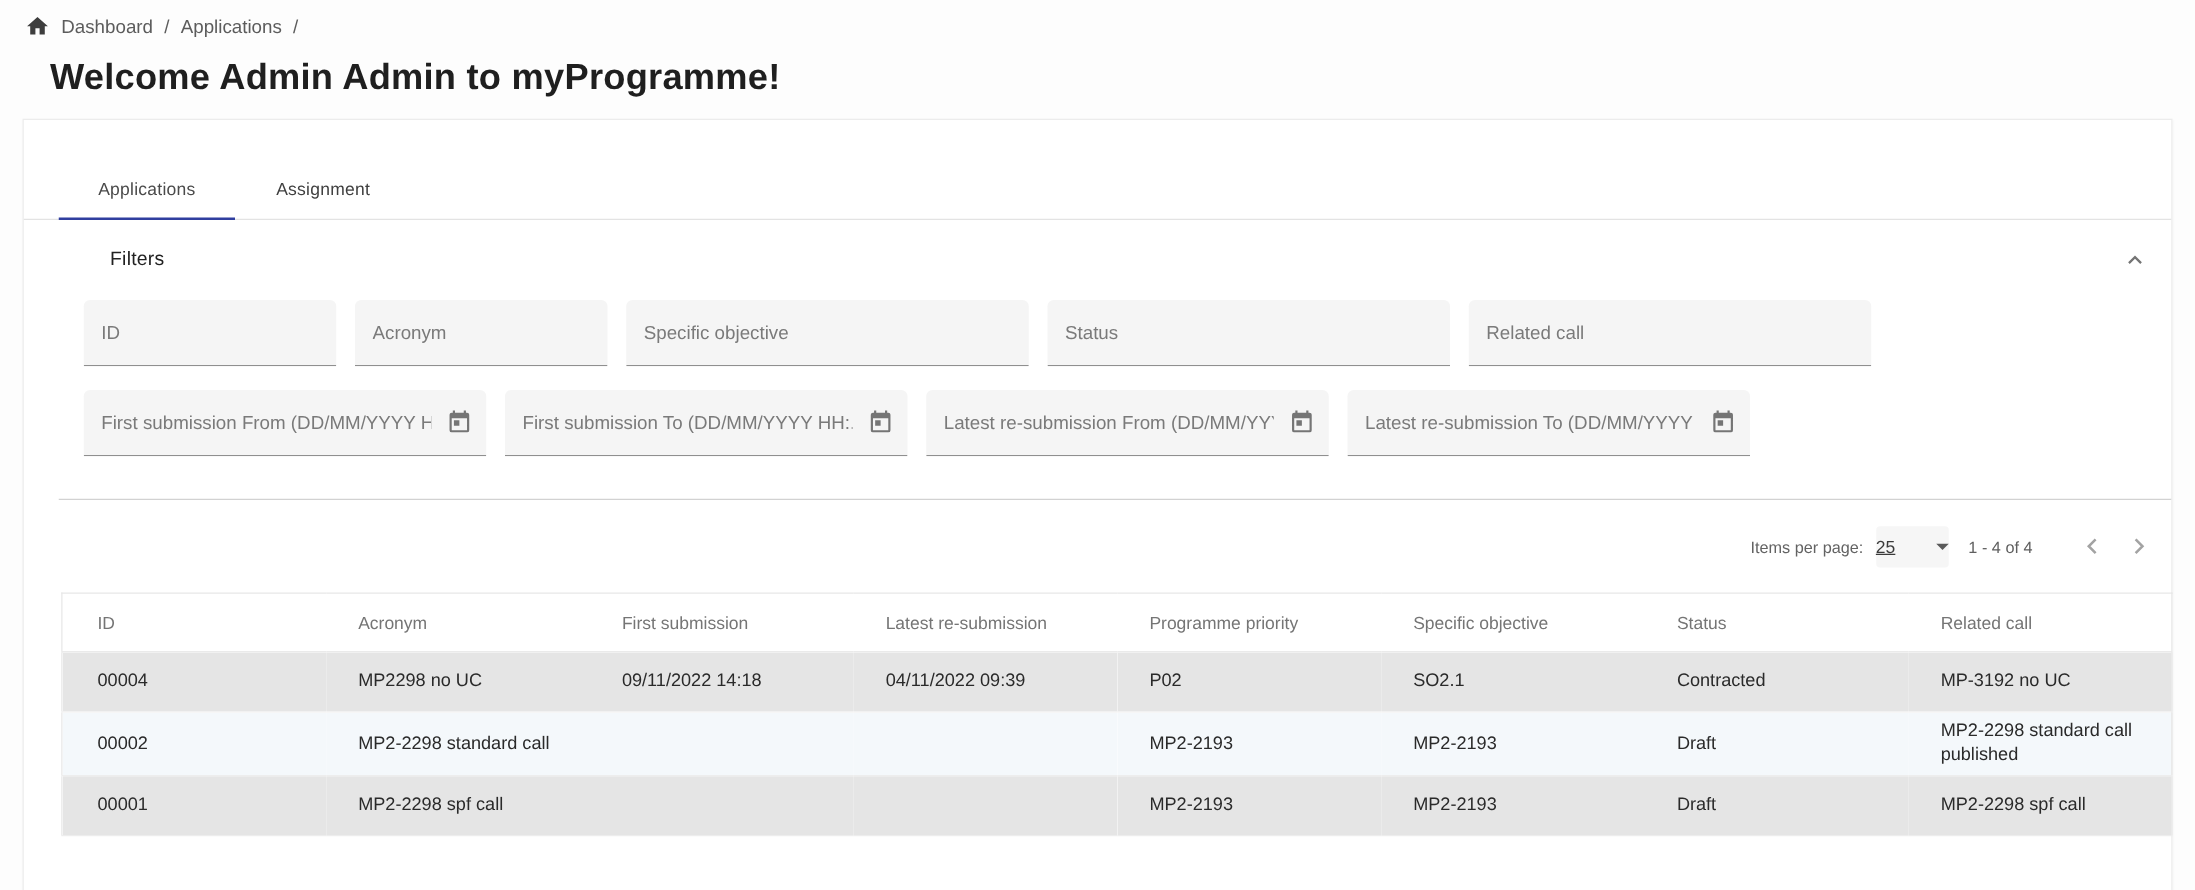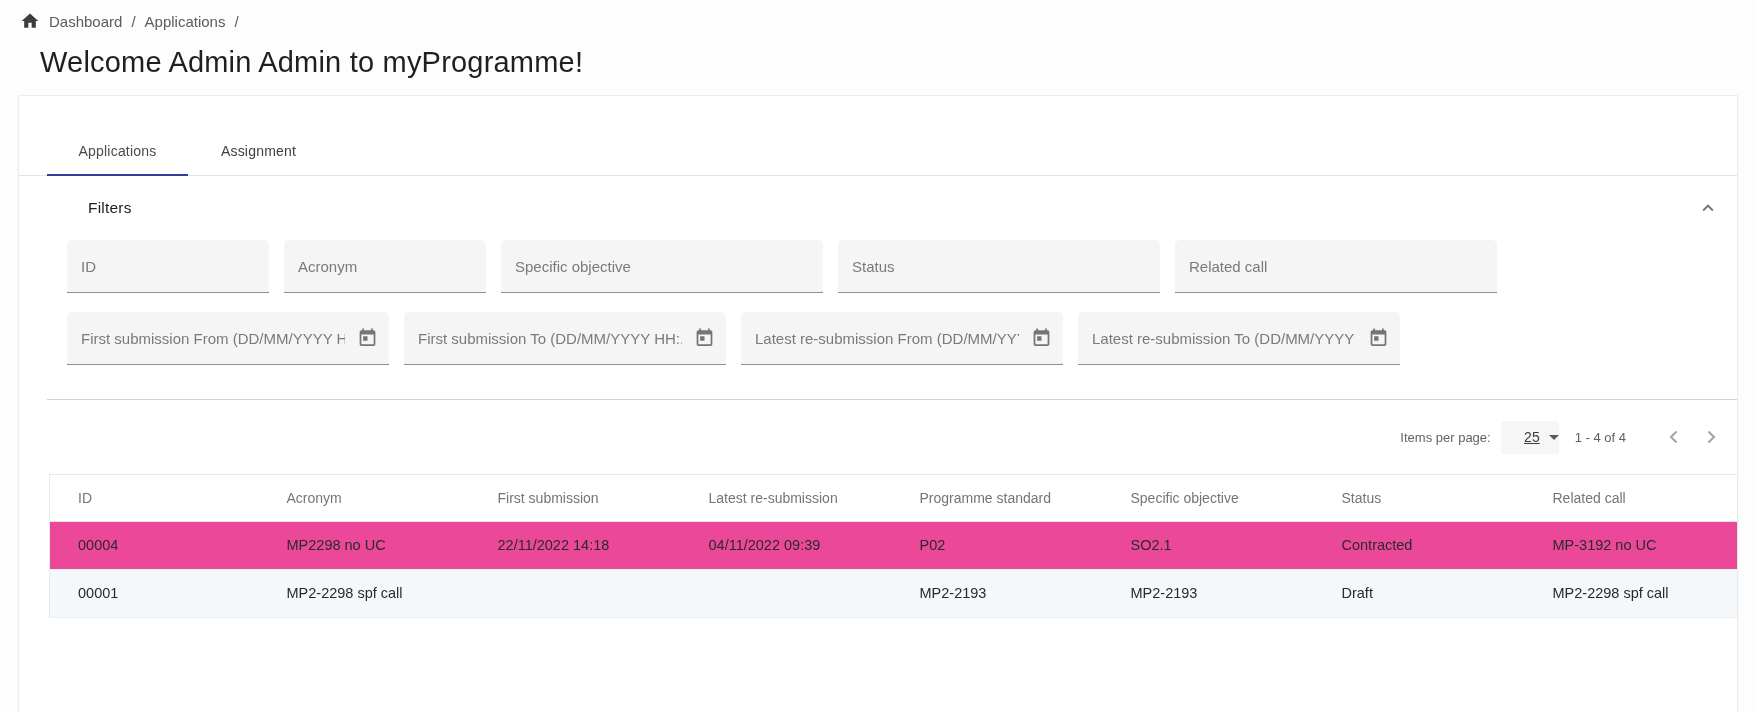--- a/index.html
+++ b/index.html
@@ -8,21 +8,21 @@
     font-family:"Liberation Sans","DejaVu Sans",sans-serif;
     background:#fdfdfd;
     position:relative;
     --accent:#303f9f;
   }
 
   
   .topbar { padding:10px 4px 0 20px; }
   .breadcrumb { display:flex; align-items:center; gap:9px; font-size:15px; color:#5c5c5c; height:22px; }
   .breadcrumb .crumb { cursor:pointer; }
-  .page-title { margin:14px 0 0 20px; font-size:29px; font-weight:400; color:#1f1f1f; letter-spacing:.2px; }
+  .page-title { margin:14px 0 0 20px; font-size:29px; font-weight:700; color:#1f1f1f; letter-spacing:.2px; }
 
   
   .card {
     position:absolute; left:18px; top:95px; width:1720px; height:630px;
     background:#fff; border:1px solid #ececec; box-shadow:0 1px 2px rgba(0,0,0,.05);
   }
 
   
   .tab-bar { height:80px; display:flex; align-items:flex-end; padding-left:28px; border-bottom:1px solid #e3e3e3; }
   .tab { width:141px; height:48px; display:flex; align-items:center; justify-content:center;
@@ -45,36 +45,36 @@
   .field.large { width:322px; }
   .field.date  { width:322px; padding-right:44px; }
   .field.date svg { position:absolute; right:11px; top:50%; transform:translateY(-50%); cursor:pointer; }
 
   .section-divider { margin:34px 0 0 28px; width:calc(100% - 28px); border-top:1px solid #d2d2d2; }
 
   
   .paginator { height:74px; display:flex; align-items:center; justify-content:flex-end;
                padding-right:14px; color:#636363; font-size:13px; }
   .pagesize { background:#f6f6f6; width:58px; height:33px; border-radius:3px; margin-left:10px;
-              display:flex; align-items:center; justify-content:flex-end; gap:9px;
+              display:flex; align-items:center; justify-content:space-between; gap:9px;
               font-size:14px; color:#3a3a3a; cursor:pointer;text-decoration:underline; }
   .caret { width:0; height:0; border-left:5px solid transparent; border-right:5px solid transparent;
            border-top:5.5px solid #5a5a5a; }
   .range { margin-left:16px; color:#5f5f5f; }
   .nav-btn { margin-left:36px; display:flex; align-items:center; cursor:default; }
 
   
   table { margin-left:30px; width:1689px; border-collapse:collapse; table-layout:fixed;
           border:1px solid #e8e8e8; }
   th { height:47px; font-weight:400; font-size:14px; color:#757575; text-align:left;
        padding:0 14px 0 26px; border-bottom:1px solid #e4e4e4; background:#fff; }
   td { height:48px; font-size:14.5px; color:#2a2a2a; padding:6px 14px 6px 26px;
        border-bottom:1px solid #ededed; line-height:19px; vertical-align:middle; overflow:hidden; }
   th:first-child, td:first-child { padding-left:28px; }
-  tbody tr { background:#ec4899; cursor:pointer; }
+  tbody tr { background:#e5e5e5; cursor:pointer; }
   tbody tr:nth-child(even) { background:#f4f8fb; }
 </style>
 </head>
 <body style="--accent: #303f9f;">
 
 <div class="topbar">
   <div class="breadcrumb">
     <svg viewBox="0 0 24 24" width="20" height="20" fill="#3d3d3d">
       <path d="M10 20v-6h4v6h5v-8h3L12 3 2 12h3v8z"></path>
     </svg>
@@ -167,38 +167,48 @@
     </span>
   </div>
 
   <table>
     <thead>
         <tr id="table-head-row">
           <th>ID</th>
           <th>Acronym</th>
           <th>First submission</th>
           <th>Latest re-submission</th>
-          <th>Programme standard</th>
+          <th>Programme priority</th>
           <th>Specific objective</th>
           <th>Status</th>
           <th>Related call</th>
         </tr>
       </thead>
     <tbody id="table-body">
         <tr>
           <td>00004</td>
           <td>MP2298 no UC</td>
-          <td>22/11/2022 14:18</td>
+          <td>09/11/2022 14:18</td>
           <td>04/11/2022 09:39</td>
           <td>P02</td>
           <td>SO2.1</td>
           <td>Contracted</td>
           <td>MP-3192 no UC</td>
         </tr>
         <tr>
+          <td>00002</td>
+          <td>MP2-2298 standard call</td>
+          <td></td>
+          <td></td>
+          <td>MP2-2193</td>
+          <td>MP2-2193</td>
+          <td>Draft</td>
+          <td>MP2-2298 standard call published</td>
+        </tr>
+        <tr>
           <td>00001</td>
           <td>MP2-2298 spf call</td>
           <td></td>
           <td></td>
           <td>MP2-2193</td>
           <td>MP2-2193</td>
           <td>Draft</td>
           <td>MP2-2298 spf call</td>
         </tr>
       </tbody>

